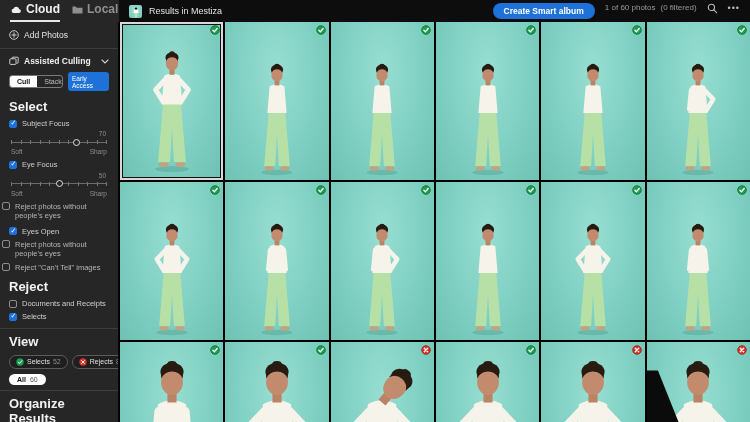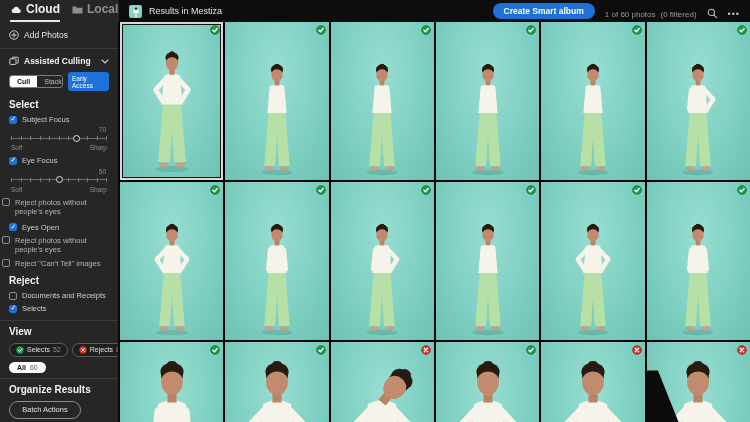--- a/index.html
+++ b/index.html
@@ -8,40 +8,40 @@
 
   
   .topbar { position:absolute; top:0; left:0; right:0; height:22px; display:flex; background:#0d0d0d; }
   .topbar-left { width:119px; background:#262626; display:flex; align-items:flex-end; gap:12px; padding:0 0 0 10px; }
   .tab { display:flex; align-items:center; gap:4px; padding:4px 0 4px; color:#8f8f8f; font-size:12px; font-weight:bold; cursor:pointer; border-bottom:2px solid transparent; }
   .tab.active { color:#f0f0f0; border-bottom:2px solid #e8e8e8; }
   .topbar-main { flex:1; display:flex; align-items:center; gap:7px; padding:0 10px; }
   .thumb { width:13px; height:13px; border-radius:2px; background:radial-gradient(circle at 50% 35%, #9adfd2, #74c8ba); position:relative; overflow:hidden; flex:none; }
   .thumb svg { position:absolute; left:50%; bottom:0; transform:translateX(-50%); }
   .tb-title { color:#e4e4e4; font-size:9px; }
-  .tb-right { margin-left:auto; display:flex; align-items:flex-end; gap:10px; }
+  .tb-right { margin-left:auto; display:flex; align-items:flex-start; gap:10px; }
   .btn-create { background:#1d71d8; color:#fff; font-size:8.5px; font-weight:bold; border:none; border-radius:11px; padding:3px 11px; cursor:pointer; }
   .tb-count { color:#9b9b9b; font-size:8px; display:flex; gap:5px; }
   .tb-icon { color:#bdbdbd; display:flex; align-items:center; }
   .more-dots { font-size:9px; color:#bdbdbd; letter-spacing:1px; }
 
   
   .sidebar { position:absolute; top:22px; left:0; width:119px; bottom:0; background:#262626;
     border-right:1px solid #070707; display:flex; flex-direction:column; overflow:hidden; color:#d4d4d4; }
   .sb-row { display:flex; align-items:center; gap:5px; }
   .divider { border-top:1px solid #3d3d3d; margin:5px 0; }
   .add-photos { padding:8px 9px 3px; font-size:8.5px; color:#e6e6e6; cursor:pointer; }
   .ac-header { padding:2px 9px; font-size:8.5px; font-weight:bold; color:#f0f0f0; }
   .ac-header .chev { margin-left:auto; }
   .mode-row { padding:4px 9px 2px; display:flex; align-items:center; gap:5px; }
   .seg { display:flex; border:1px solid #7a7a7a; border-radius:3px; overflow:hidden; }
   .seg-opt { font-size:7px; padding:2px 7px; color:#bdbdbd; cursor:pointer; }
   .seg-opt.active { background:#fff; color:#111; font-weight:bold; }
   .badge-ea { background:#1d71d8; color:#fff; font-size:6.5px; padding:2.5px 4px; border-radius:3px; cursor:pointer; }
-  .heading { font-size:10px; font-weight:bold; color:#f2f2f2; padding:6px 9px 2px; }
+  .heading { font-size:13px; font-weight:bold; color:#f2f2f2; padding:6px 9px 2px; }
   .cb-row { display:flex; align-items:flex-start; gap:5px; padding:3px 9px 1px; font-size:7.5px; line-height:1.25; color:#cfcfcf; }
   .cb-row.indent { padding-left:2px; color:#b5b5b5; }
   .cb { width:8px; height:8px; border:1px solid #8d8d8d; border-radius:2px; flex:none; margin-top:0.5px; position:relative; cursor:pointer; background:transparent; }
   .cb.checked { background:#1d71d8; border-color:#1d71d8; }
   .cb.checked::after { content:"✓"; position:absolute; left:0.5px; top:-1.5px; font-size:7px; color:#fff; }
   .slider-block { padding:0 11px; }
   .slider-val { text-align:right; font-size:6.5px; color:#8f8f8f; padding:1px 1px 0; }
   .slider { position:relative; height:8px; margin-top:1px; }
   .slider-track { position:absolute; left:0; right:0; top:3.5px; height:1px; background:#6c6c6c; }
   .slider-ticks { position:absolute; left:0; right:0; top:2px; height:4px;

